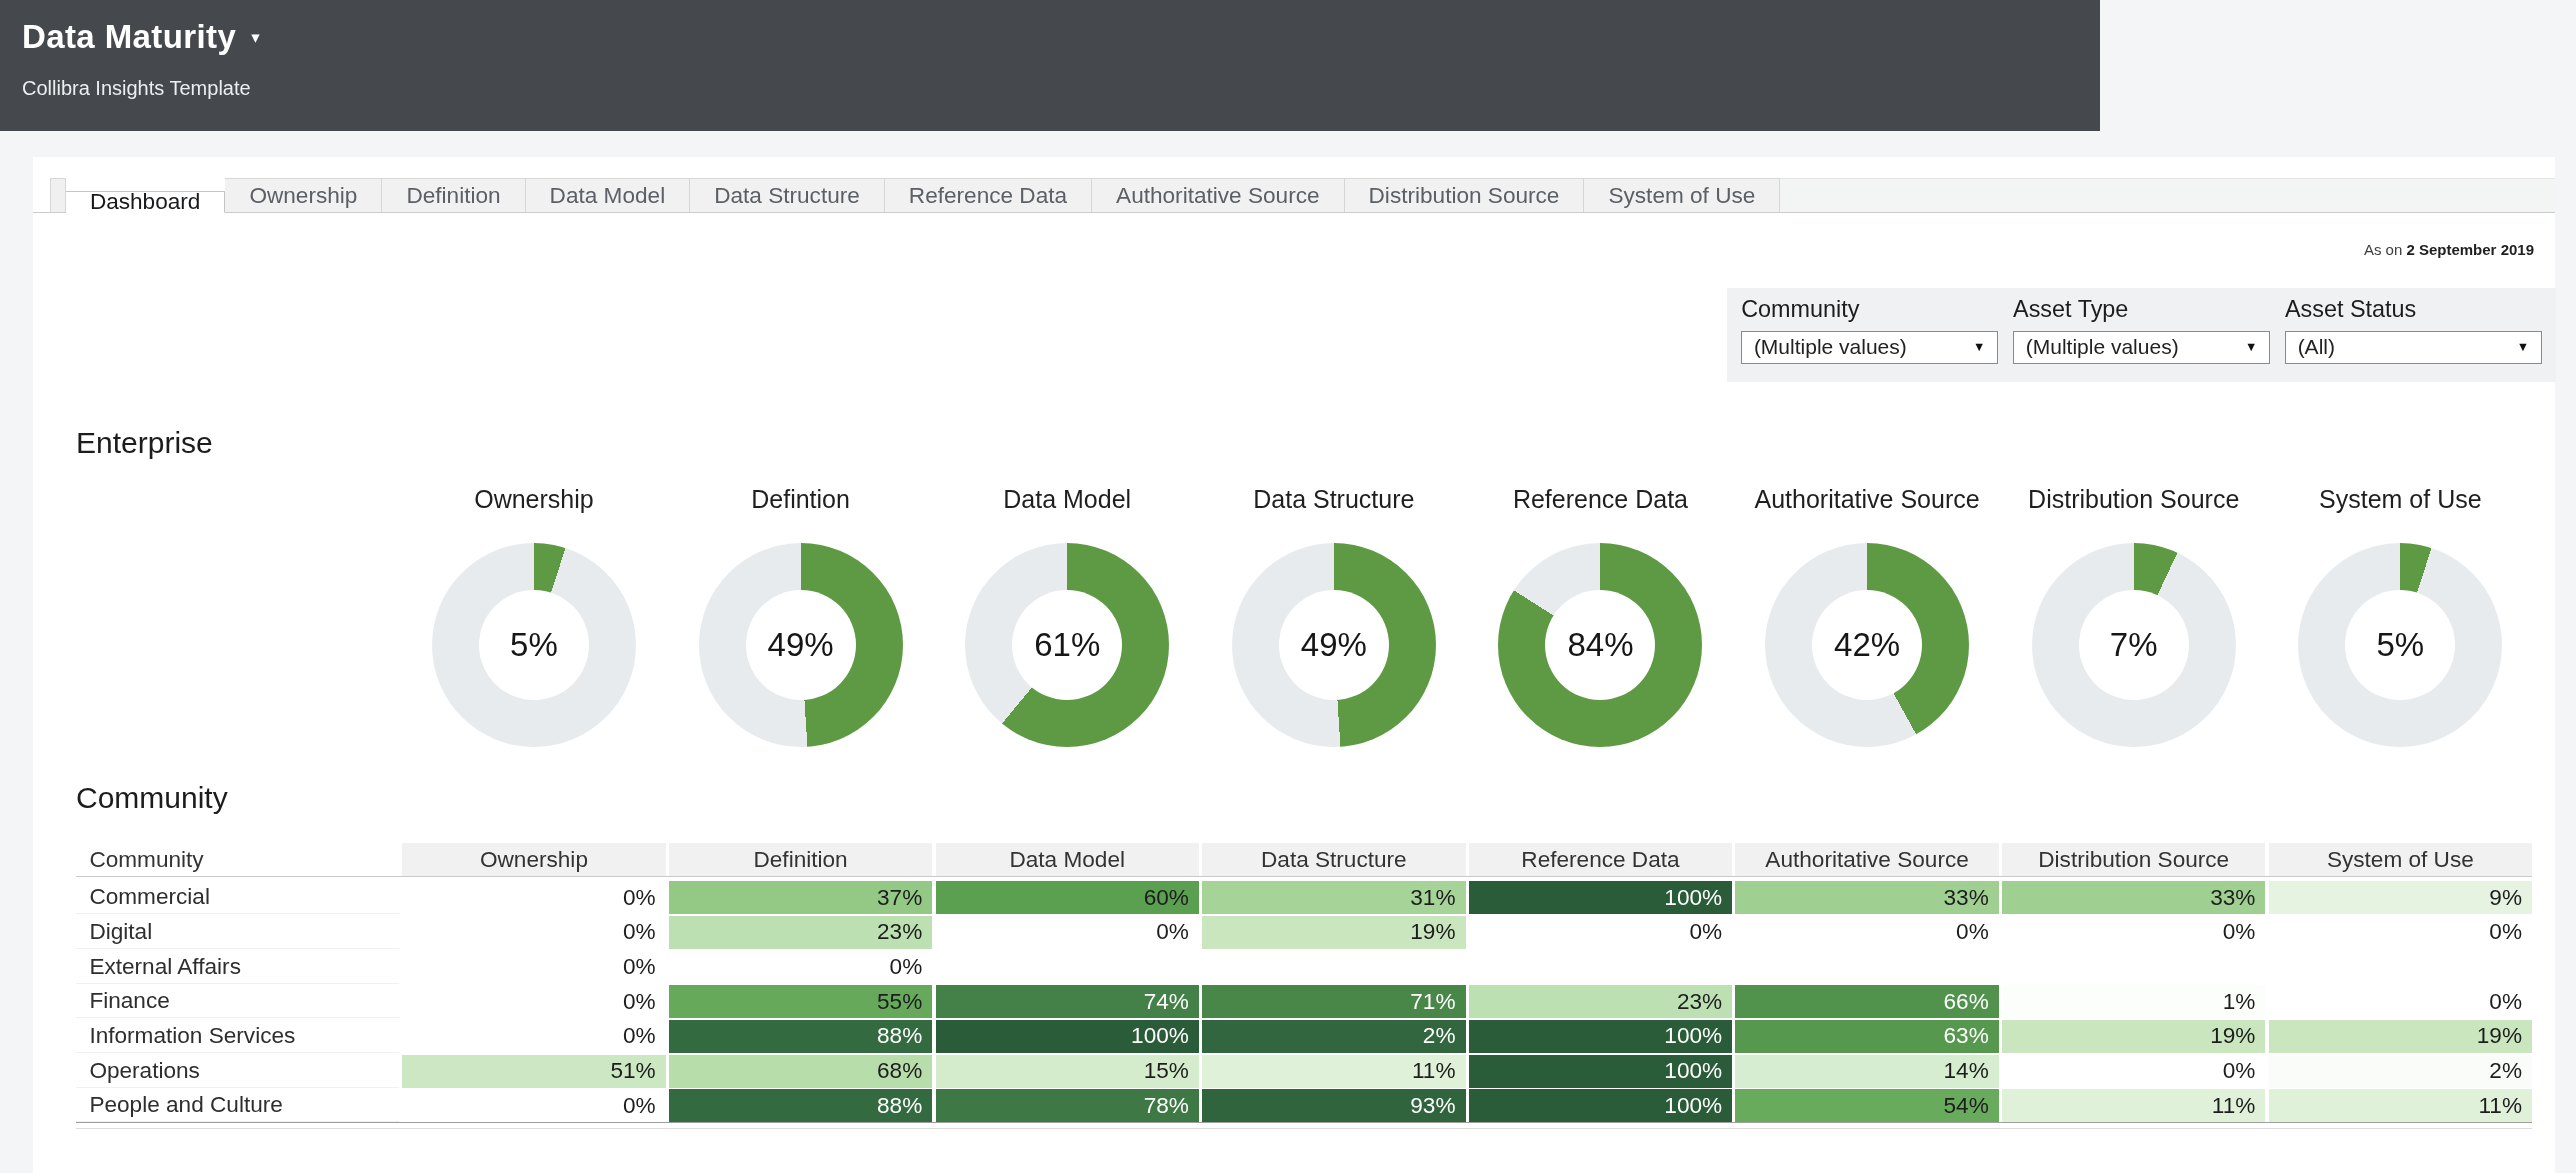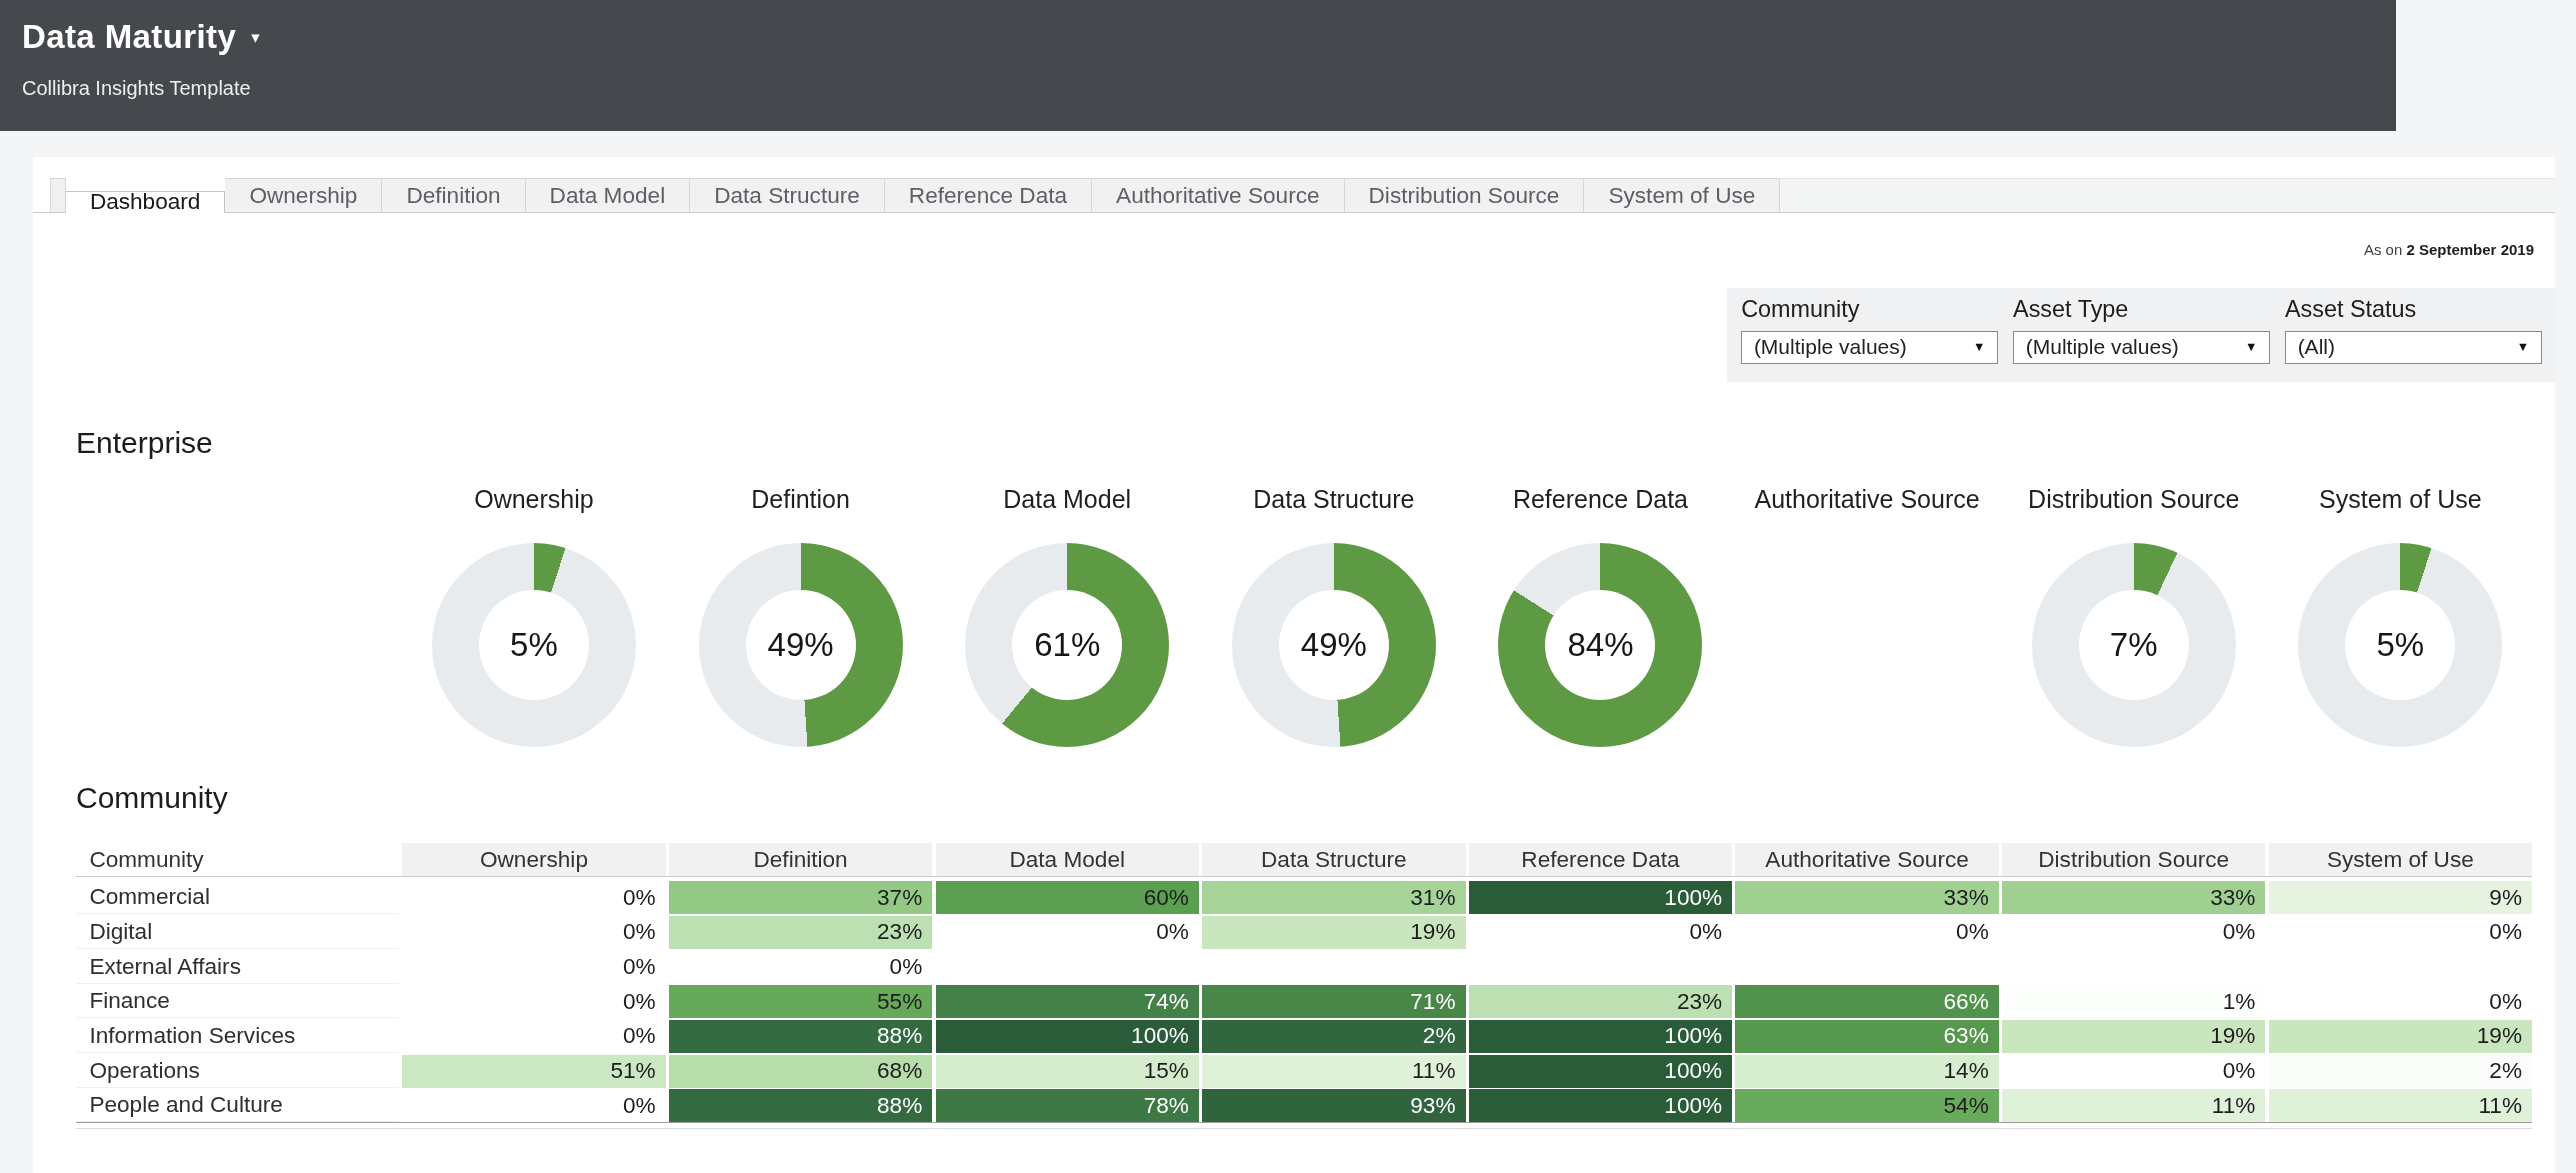--- a/index.html
+++ b/index.html
@@ -1,21 +1,21 @@
 <!DOCTYPE html>
 <html style="font-size:13.4px"><head>
 <meta charset="utf-8">
 <style>
   html,body{margin:0;padding:0;}
   body{
     width:2576px;height:1174px;position:relative;overflow:hidden;
     background:#f4f5f7;font-family:"Liberation Sans",sans-serif;
   }
   
-  .app-header{position:absolute;left:0;top:0;width:2396px;height:131px;background:#45484c;}
+  .app-header{position:absolute;left:0;top:0;width:2100px;height:131px;background:#45484c;}
   .app-title-row{position:absolute;left:22px;top:18.4px;display:flex;align-items:center;}
   .app-title{font-size:33px;font-weight:700;color:#ffffff;letter-spacing:0.4px;}
   .title-caret{margin-left:15px;font-size:16.7px;color:#ffffff;}
   .app-subtitle{position:absolute;left:22px;top:77px;font-size:20px;color:#eceef0;}
   
   .card{position:absolute;left:33px;top:157px;width:2522px;height:1017px;background:#ffffff;}
   
   .tab-strip{position:absolute;left:0;top:18.4px;right:0;height:37px;display:flex;align-items:stretch;border-bottom:0.8px solid #cbcbcb;}
   .tab-lead{width:16.7px;background:#ffffff;}
   .tab-stub{width:14.2px;background:#f0f0f0;border:0.8px solid #d6d6d6;border-bottom:none;margin-top:2.5px;}
@@ -152,20 +152,23 @@
         </div>
       </div>
       <div class="donut-cell">
         <div class="donut-title">Reference Data</div>
         <div class="donut" style="background: conic-gradient(rgb(94, 154, 68) 0deg, rgb(94, 154, 68) 84%, rgb(232, 235, 238) 84%, rgb(232, 235, 238) 100%);">
           <div class="donut-hole">84%</div>
         </div>
       </div>
       <div class="donut-cell">
         <div class="donut-title">Authoritative Source</div>
+        <div class="donut" style="background: conic-gradient(rgb(94, 154, 68) 0deg, rgb(94, 154, 68) 42%, rgb(232, 235, 238) 42%, rgb(232, 235, 238) 100%);">
+          <div class="donut-hole">42%</div>
+        </div>
       </div>
       <div class="donut-cell">
         <div class="donut-title">Distribution Source</div>
         <div class="donut" style="background: conic-gradient(rgb(94, 154, 68) 0deg, rgb(94, 154, 68) 7%, rgb(232, 235, 238) 7%, rgb(232, 235, 238) 100%);">
           <div class="donut-hole">7%</div>
         </div>
       </div>
       <div class="donut-cell">
         <div class="donut-title">System of Use</div>
         <div class="donut" style="background: conic-gradient(rgb(94, 154, 68) 0deg, rgb(94, 154, 68) 5%, rgb(232, 235, 238) 5%, rgb(232, 235, 238) 100%);">

